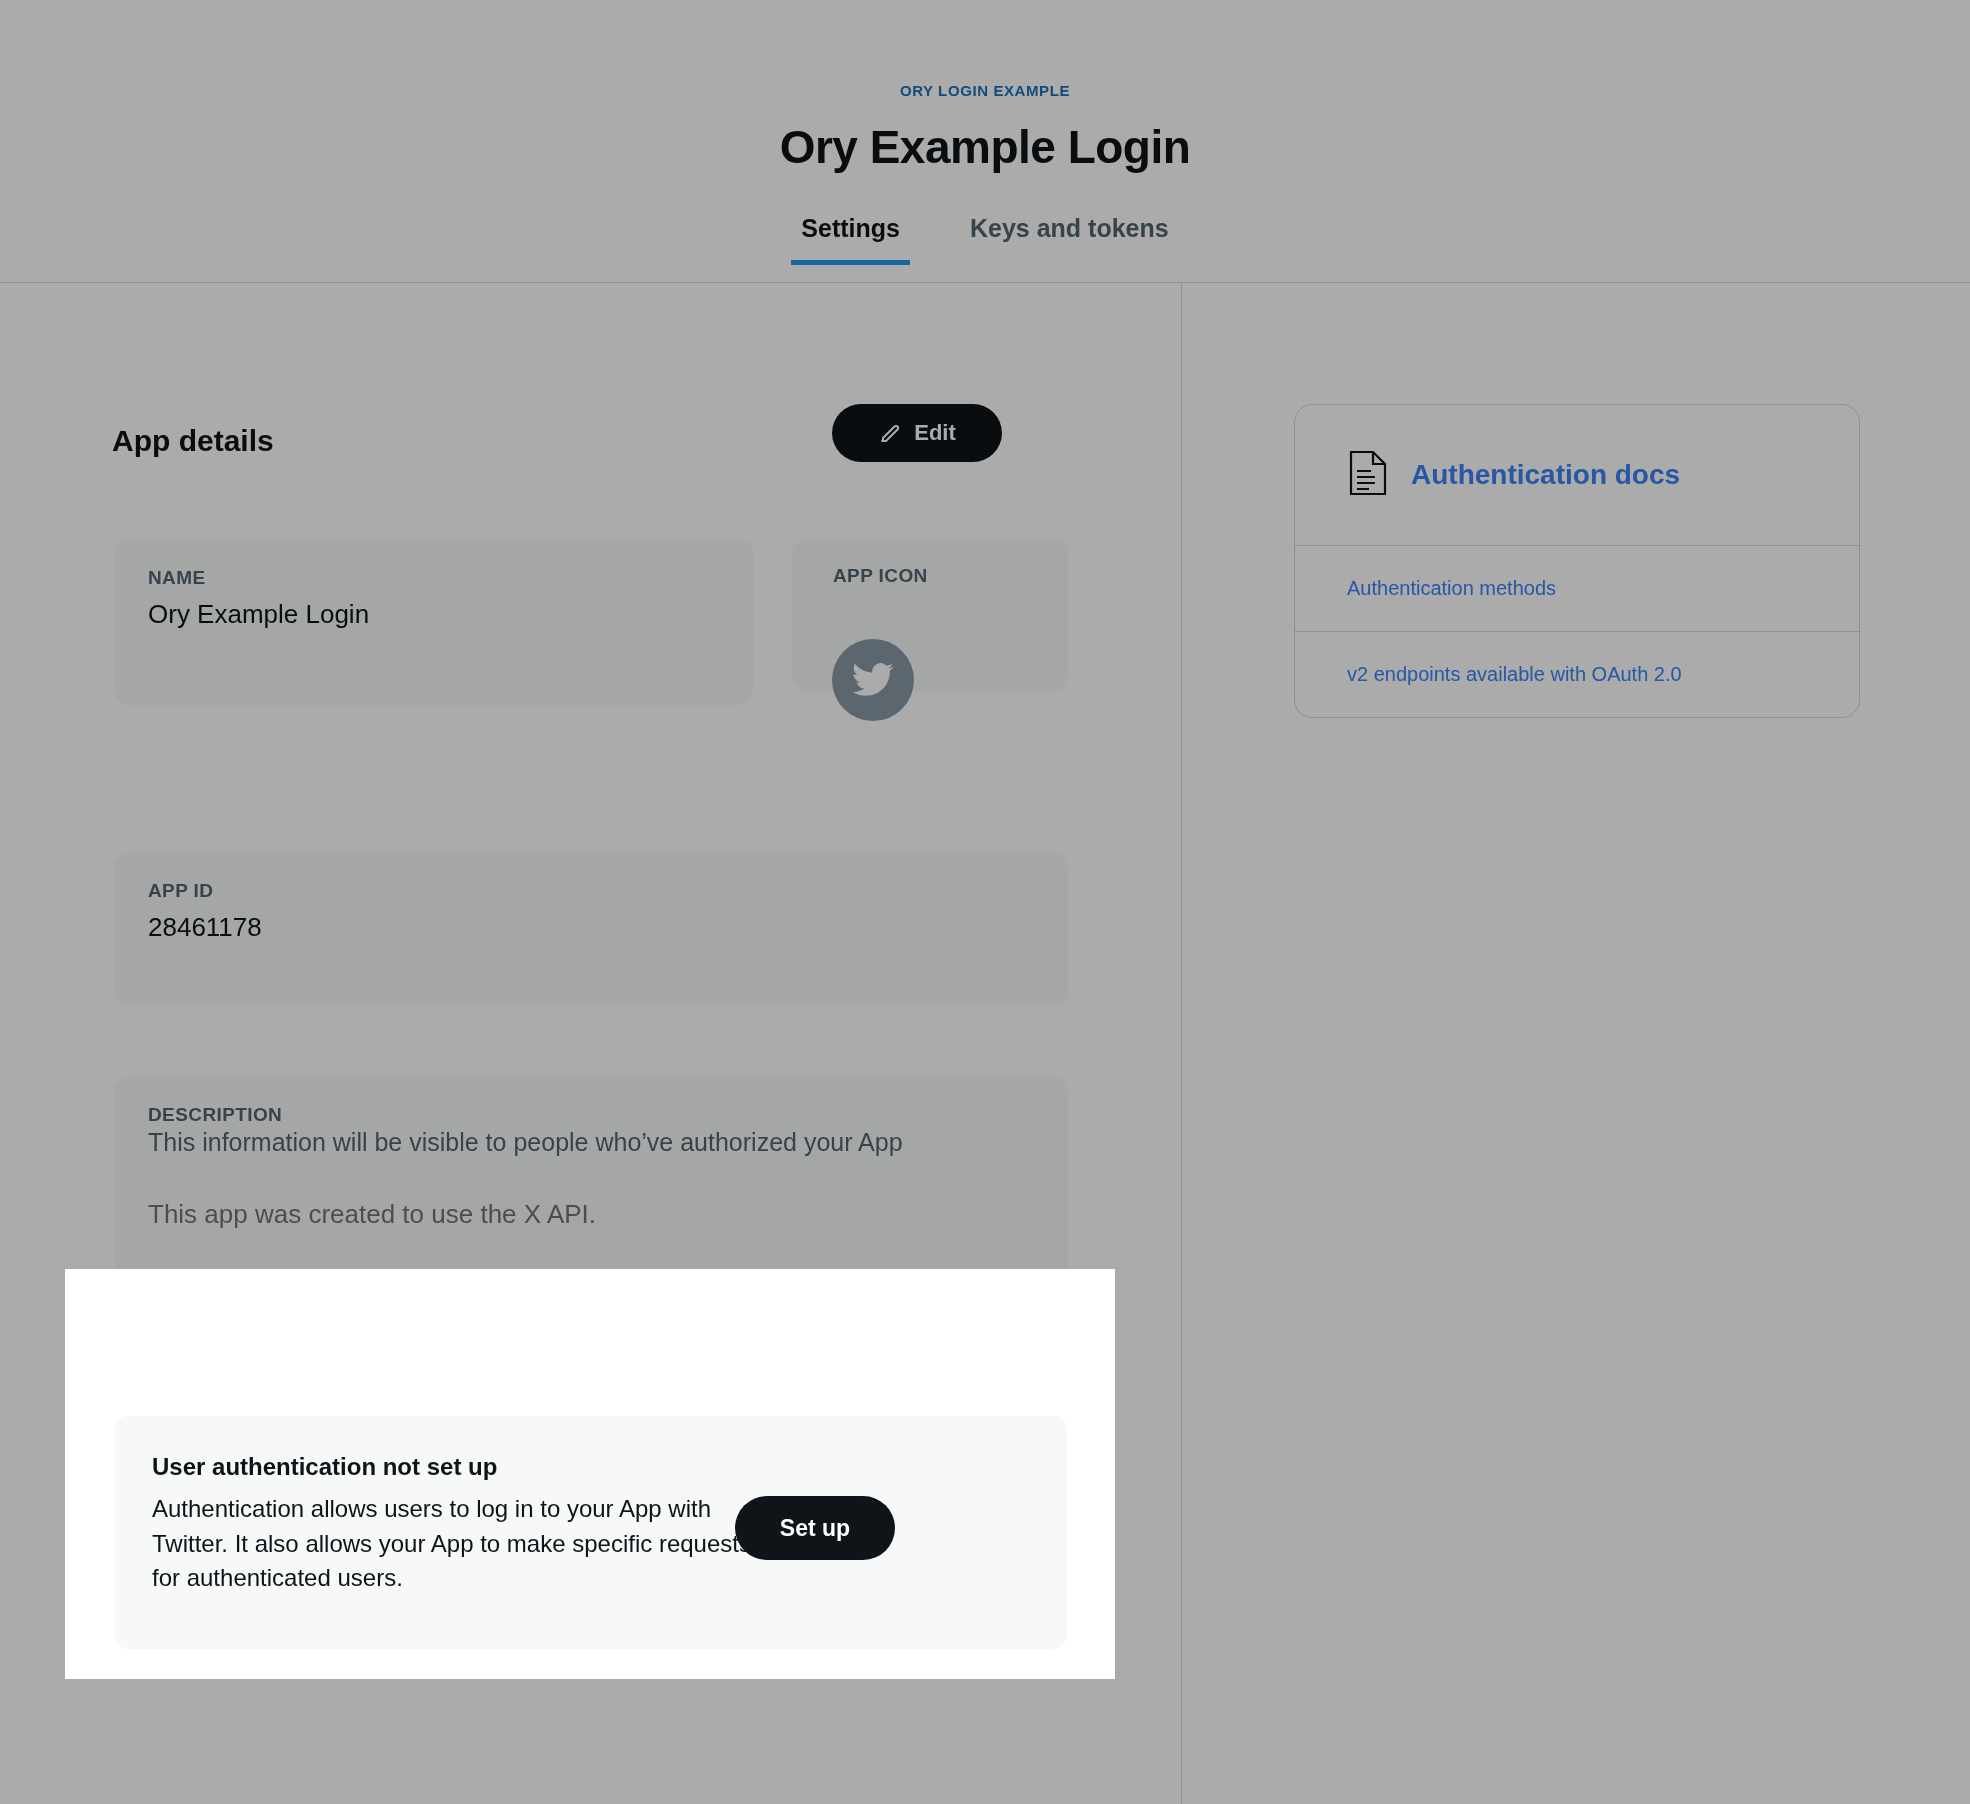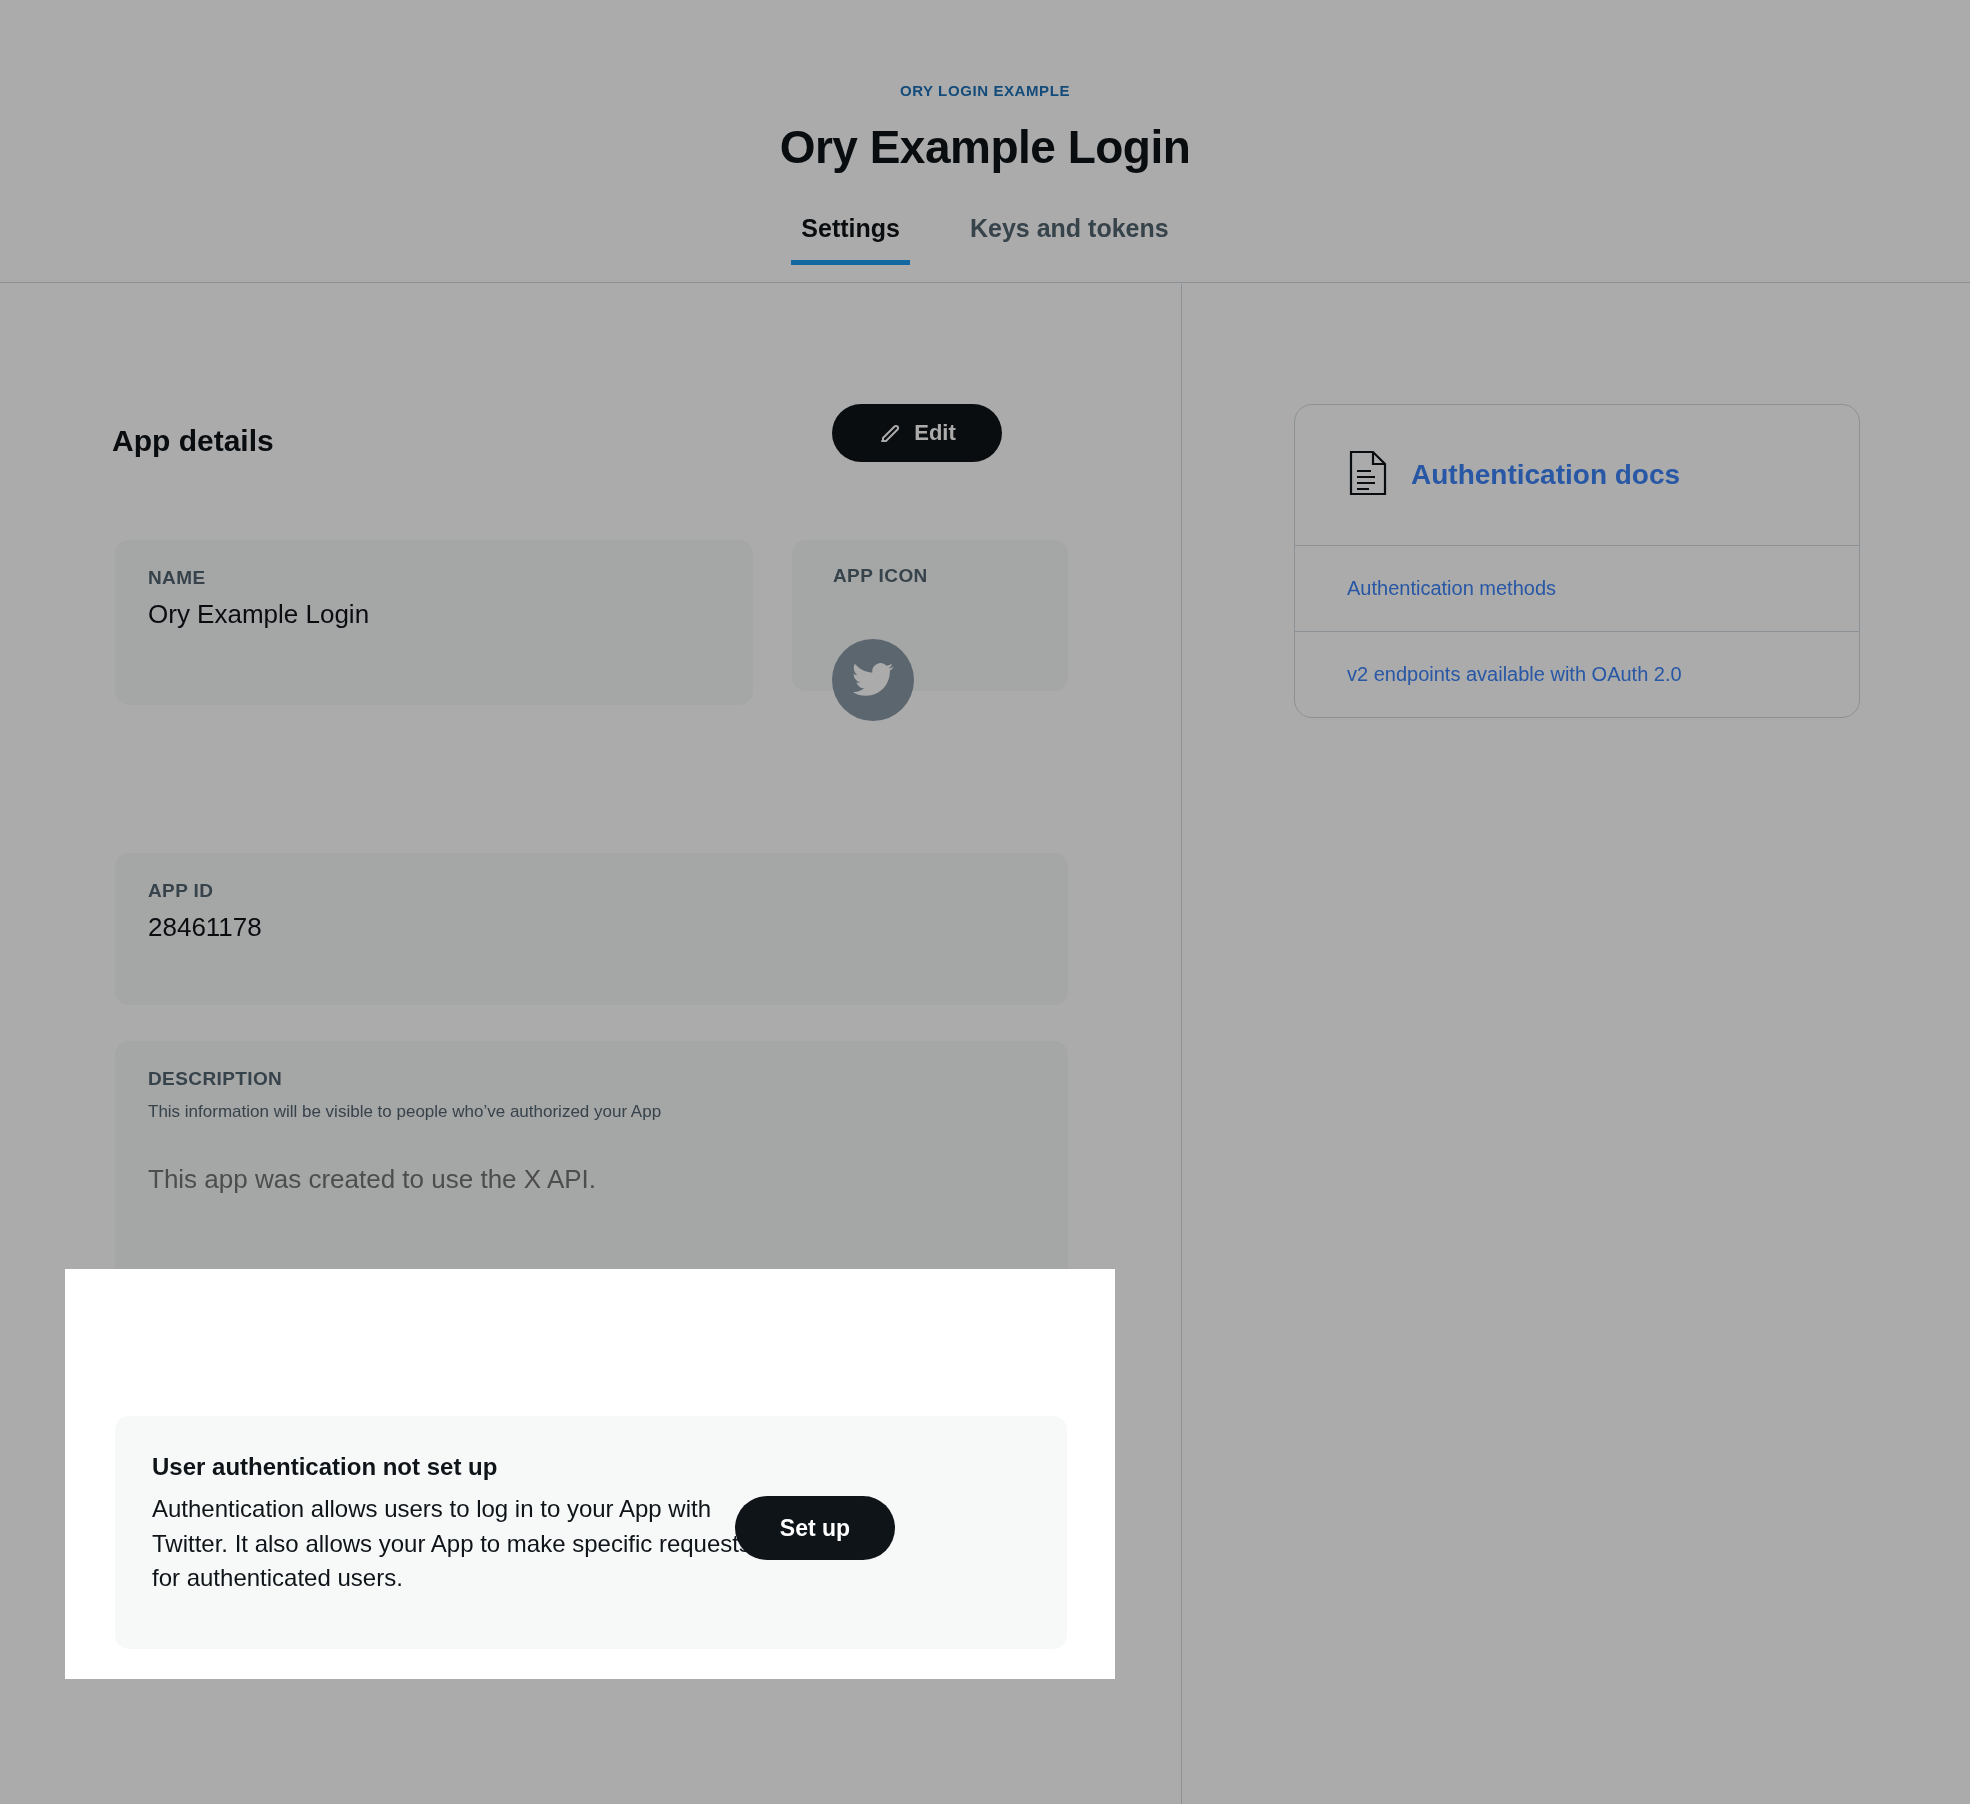--- a/index.html
+++ b/index.html
@@ -146,26 +146,26 @@
   }
   .field-value {
     font-size: 26px;
     color: #0f1419;
     margin-top: 10px;
   }
 
   #name-card   { left: 115px; top: 256px; width: 638px; height: 165px; padding: 27px 0 0 33px; }
   #icon-card   { left: 792px; top: 256px; width: 276px; height: 151px; padding: 25px 0 0 41px; }
   #appid-card  { left: 115px; top: 569px; width: 953px; height: 152px; padding: 27px 0 0 33px; }
-  #desc-card   { left: 115px; top: 757px; width: 953px; height: 240px; padding: 27px 0 0 33px; }
+  #desc-card   { left: 115px; top: 793px; width: 953px; height: 240px; padding: 27px 0 0 33px; }
 
   .desc-sub {
-    font-size: 17px;
+    font-size: 25px;
     color: #536471;
-    margin-top: 12px;
+    margin-top: 2px;
   }
   .desc-body {
     font-size: 26px;
     color: #737373;
     margin-top: 42px;
   }
 
   .app-icon-circle {
     position: absolute;
     left: 832px;

